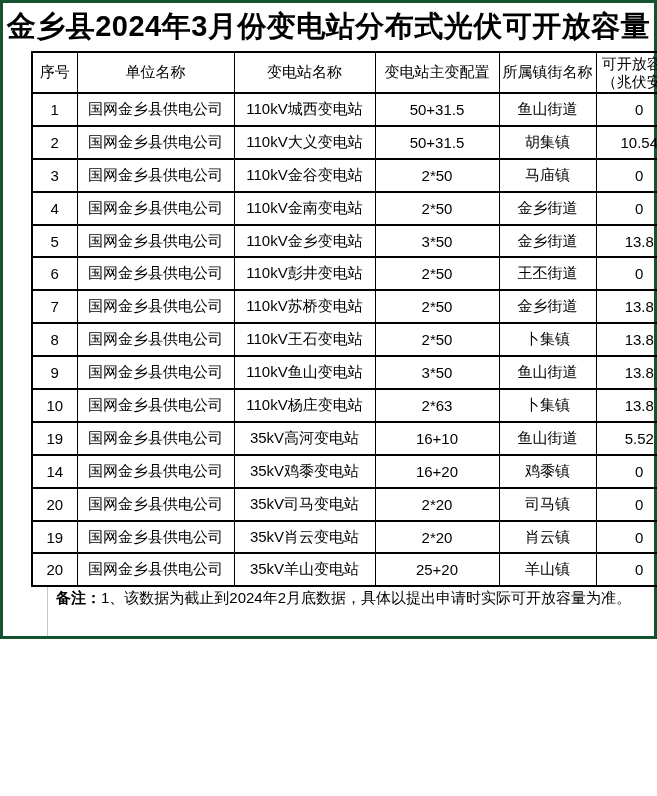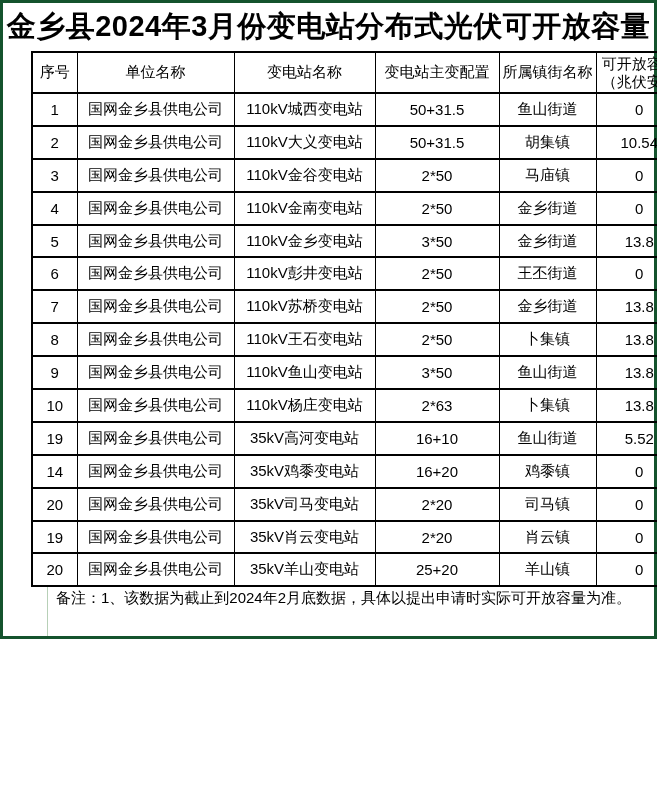--- a/index.html
+++ b/index.html
@@ -58,21 +58,21 @@
     flex: 0 0 45px;
     border-right: 1px solid #b7d0b7;
   }
   .notes-content {
     flex: 1;
     padding: 2px 4px 0 8px;
     font-size: 15px;
     line-height: 17px;
     white-space: nowrap;
   }
-  .note-label { font-weight: normal; margin-top: 24px; }
+  .note-label { font-weight: bold; margin-top: 24px; }
   .note-indent { margin-left: 3.4em; }
 </style>
 </head>
 <body>
 
 <div class="page">
 
   <div class="title">金乡县2024年3月份变电站分布式光伏可开放容量</div>
 
   <table class="capacity">

